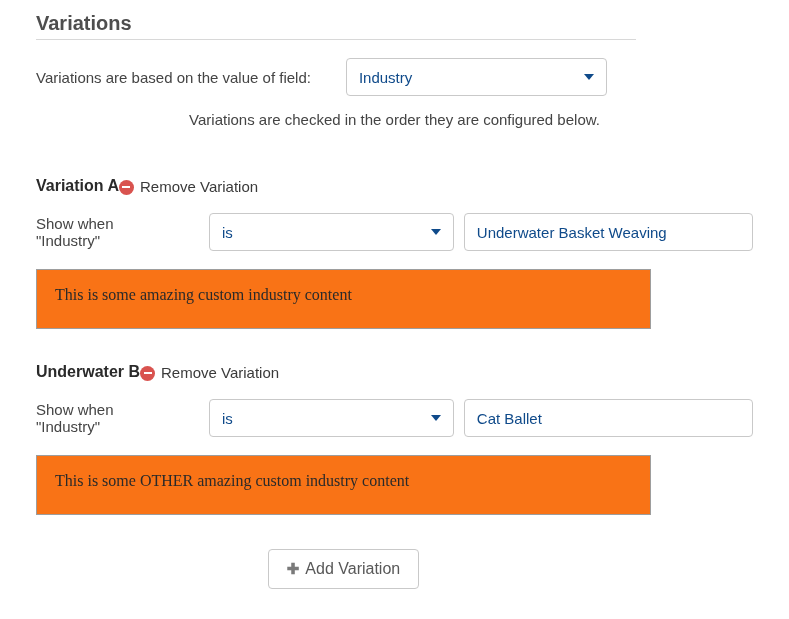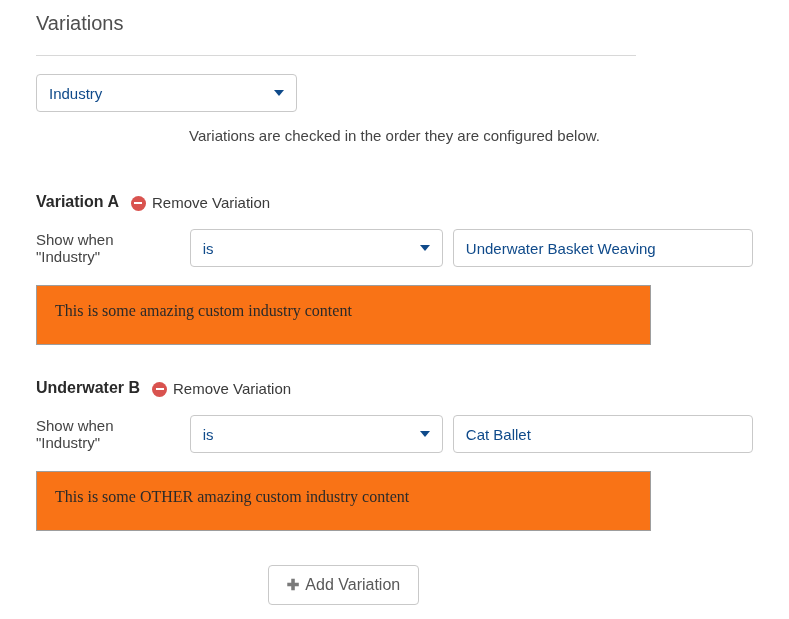--- a/index.html
+++ b/index.html
@@ -6,23 +6,23 @@
   body {
     margin: 0;
     padding: 12px 36px;
     font-family: -apple-system, BlinkMacSystemFont, "Segoe UI", Arial, sans-serif;
     color: #3a3a3a;
     background: #fff;
     width: 789px;
   }
   .section-title {
     font-size: 20px;
-    font-weight: 400;
+    font-weight: 700;
     color: #4e4e4e;
-    padding-bottom: 20px;
+    padding-bottom: 4px;
     border-bottom: 1px solid #d8d8d8;
     margin-bottom: 18px;
     width: 600px;
   }
   .field-row {
     display: flex;
     align-items: center;
     gap: 10px;
     margin-bottom: 12px;
   }
@@ -35,20 +35,21 @@
     display: inline-flex;
     align-items: center;
     border: 1px solid #c9c9c9;
     border-radius: 4px;
     background: #fff;
     height: 38px;
     padding: 0 34px 0 12px;
     font-size: 15px;
     color: #0f4a8a;
     cursor: pointer;
+    margin-left: 25px;
   }
   .select .caret {
     position: absolute;
     right: 12px;
     top: 50%;
     transform: translateY(-50%);
     width: 0; height: 0;
     border-left: 5px solid transparent;
     border-right: 5px solid transparent;
     border-top: 6px solid #0f4a8a;
@@ -58,21 +59,20 @@
     font-size: 15px;
     color: #444;
     line-height: 1.55;
     margin-bottom: 46px;
     text-align: center;
   }
   .variation-block { margin-bottom: 34px; }
   .var-head {
     display: flex;
     align-items: center;
-    gap: 12px;
     margin-bottom: 18px;
   }
   .var-title {
     font-size: 16px;
     font-weight: 700;
     color: #2a2a2a;
   }
   .remove-link {
     display: inline-flex;
     align-items: flex-end;
@@ -142,20 +142,21 @@
     cursor: pointer;
   }
   .plus-icon { font-weight: 700; color: #7a7a7a; font-size: 15px; }
 </style>
 </head>
 <body>
 
 <div class="section-title">Variations</div>
 
 <div class="field-row">
+  <span class="field-label">Variations are based on the value of field:</span>
   <div class="select select-main">
     <span>Industry</span>
     <span class="caret"></span>
   </div>
 </div>
 
 <div class="helper">
   <div>Variations are checked in the order they are configured below.</div>
 </div>
 

